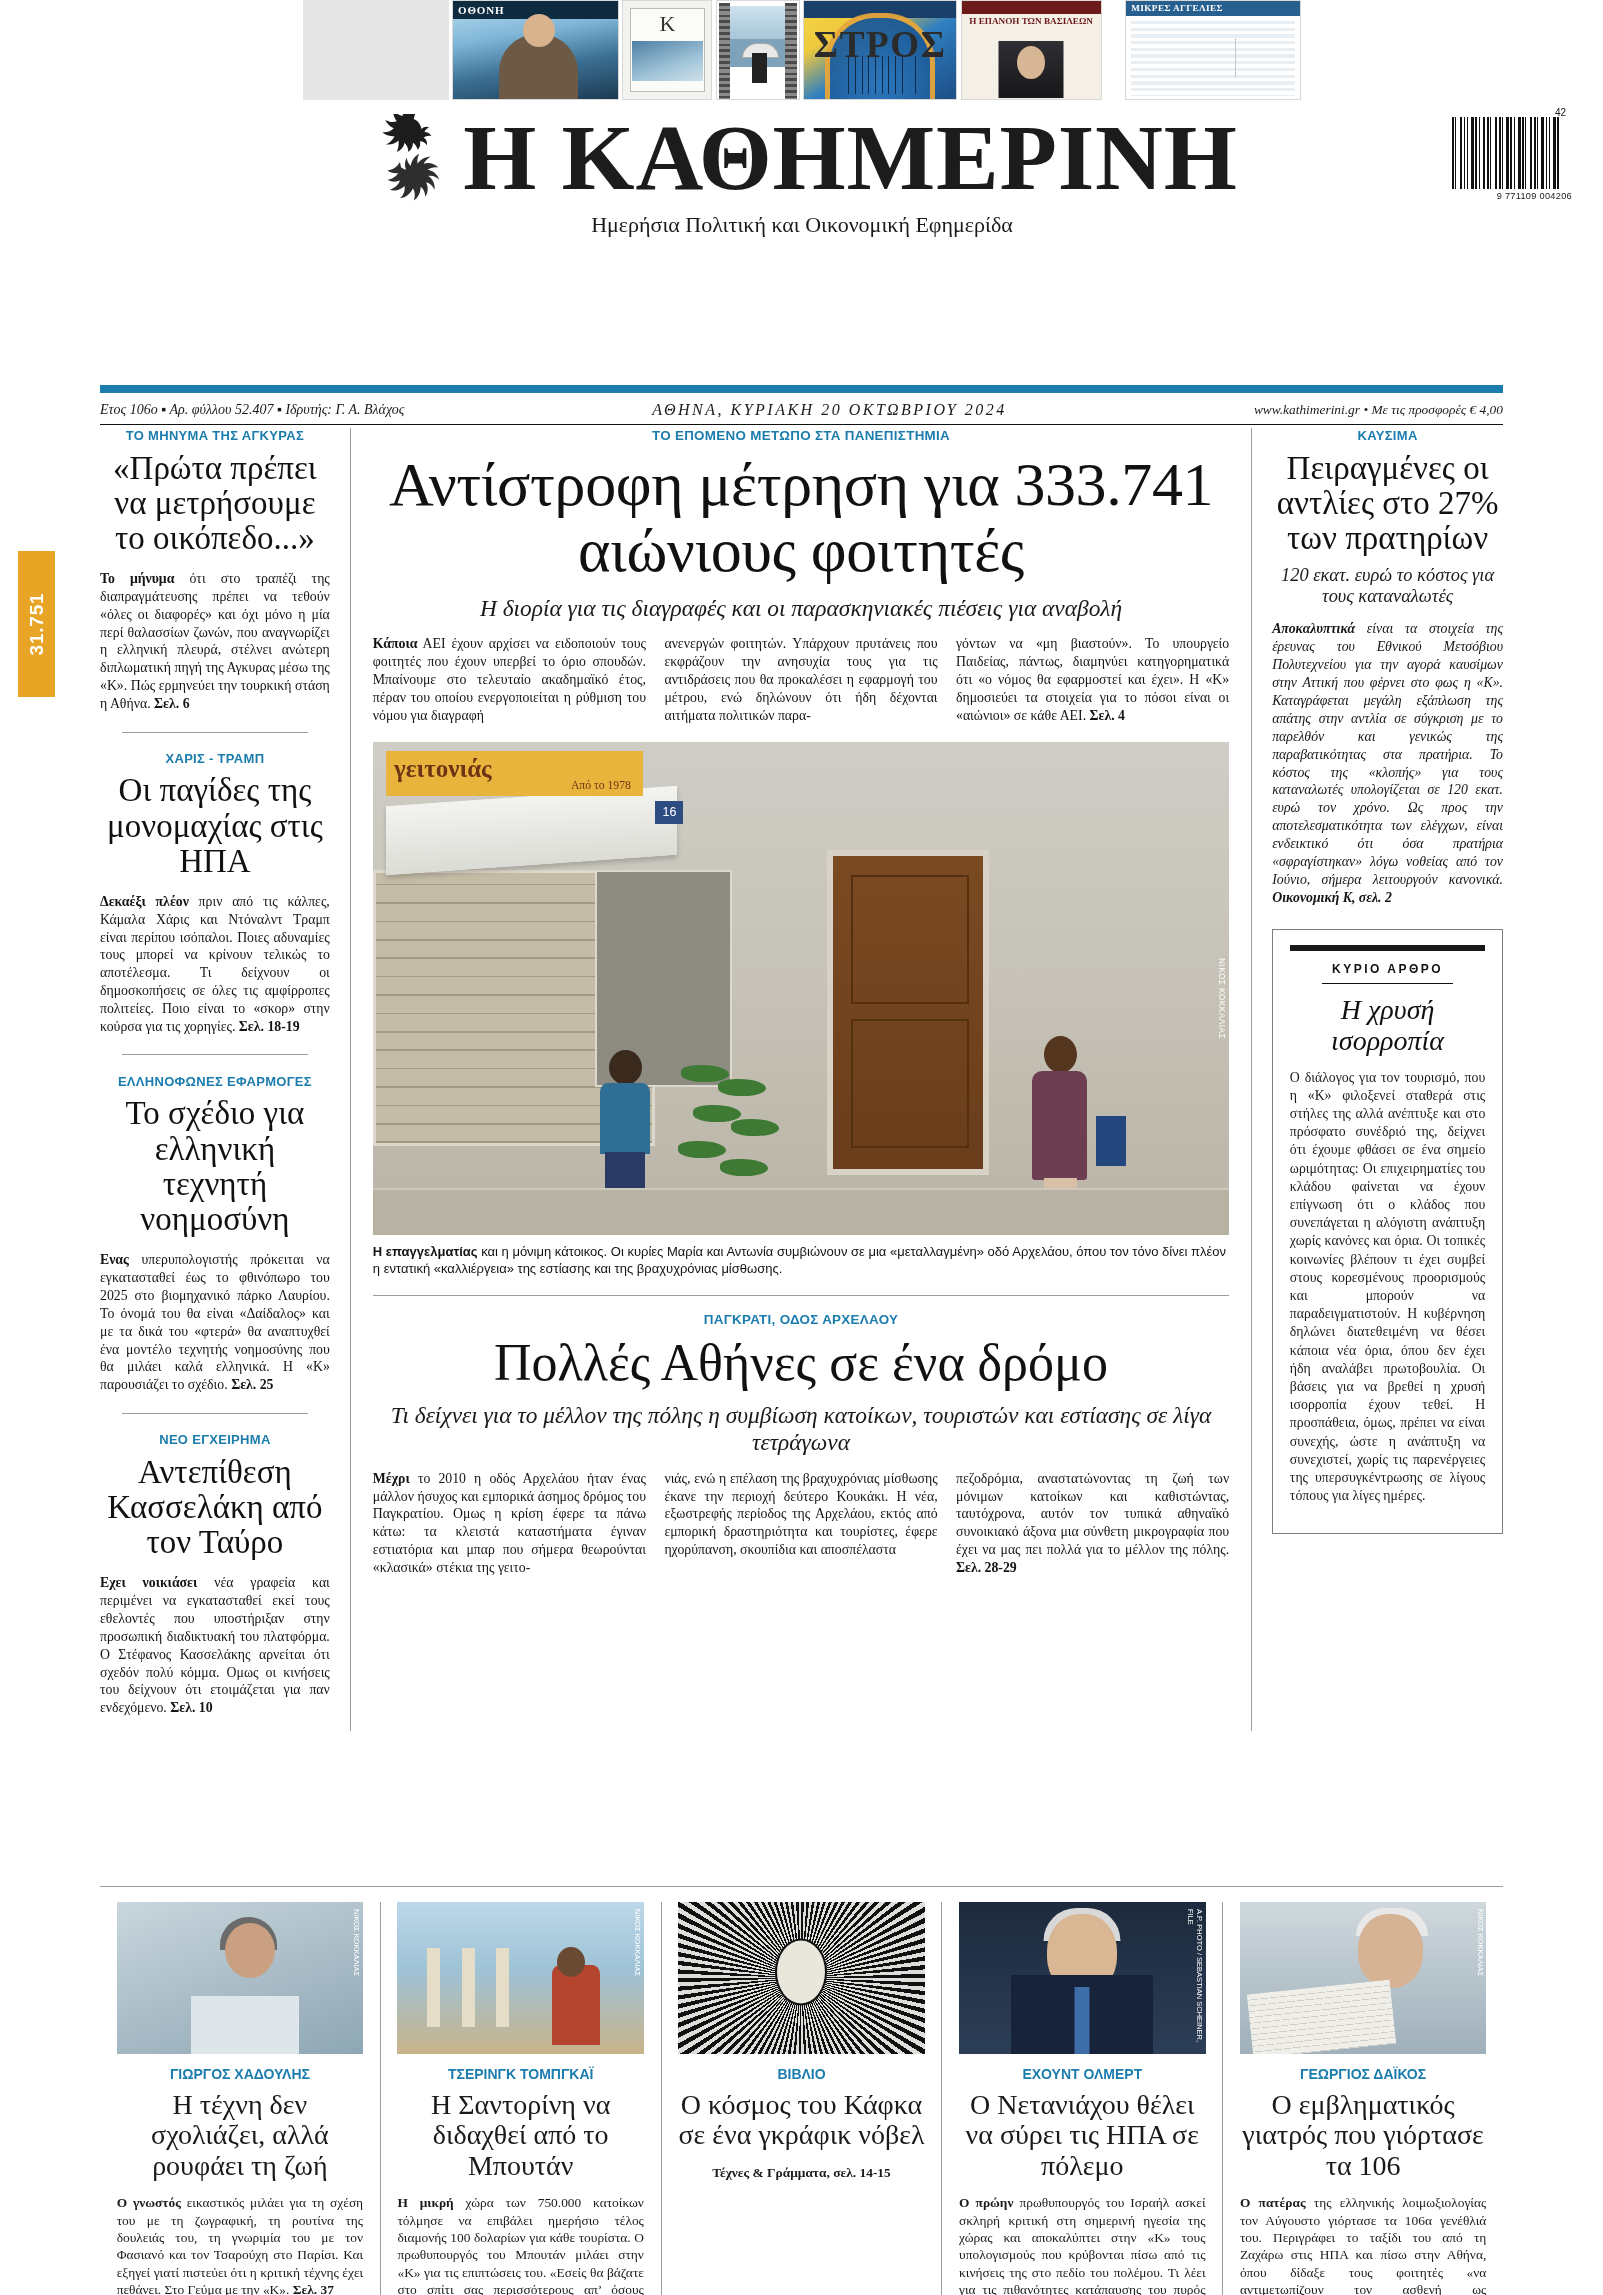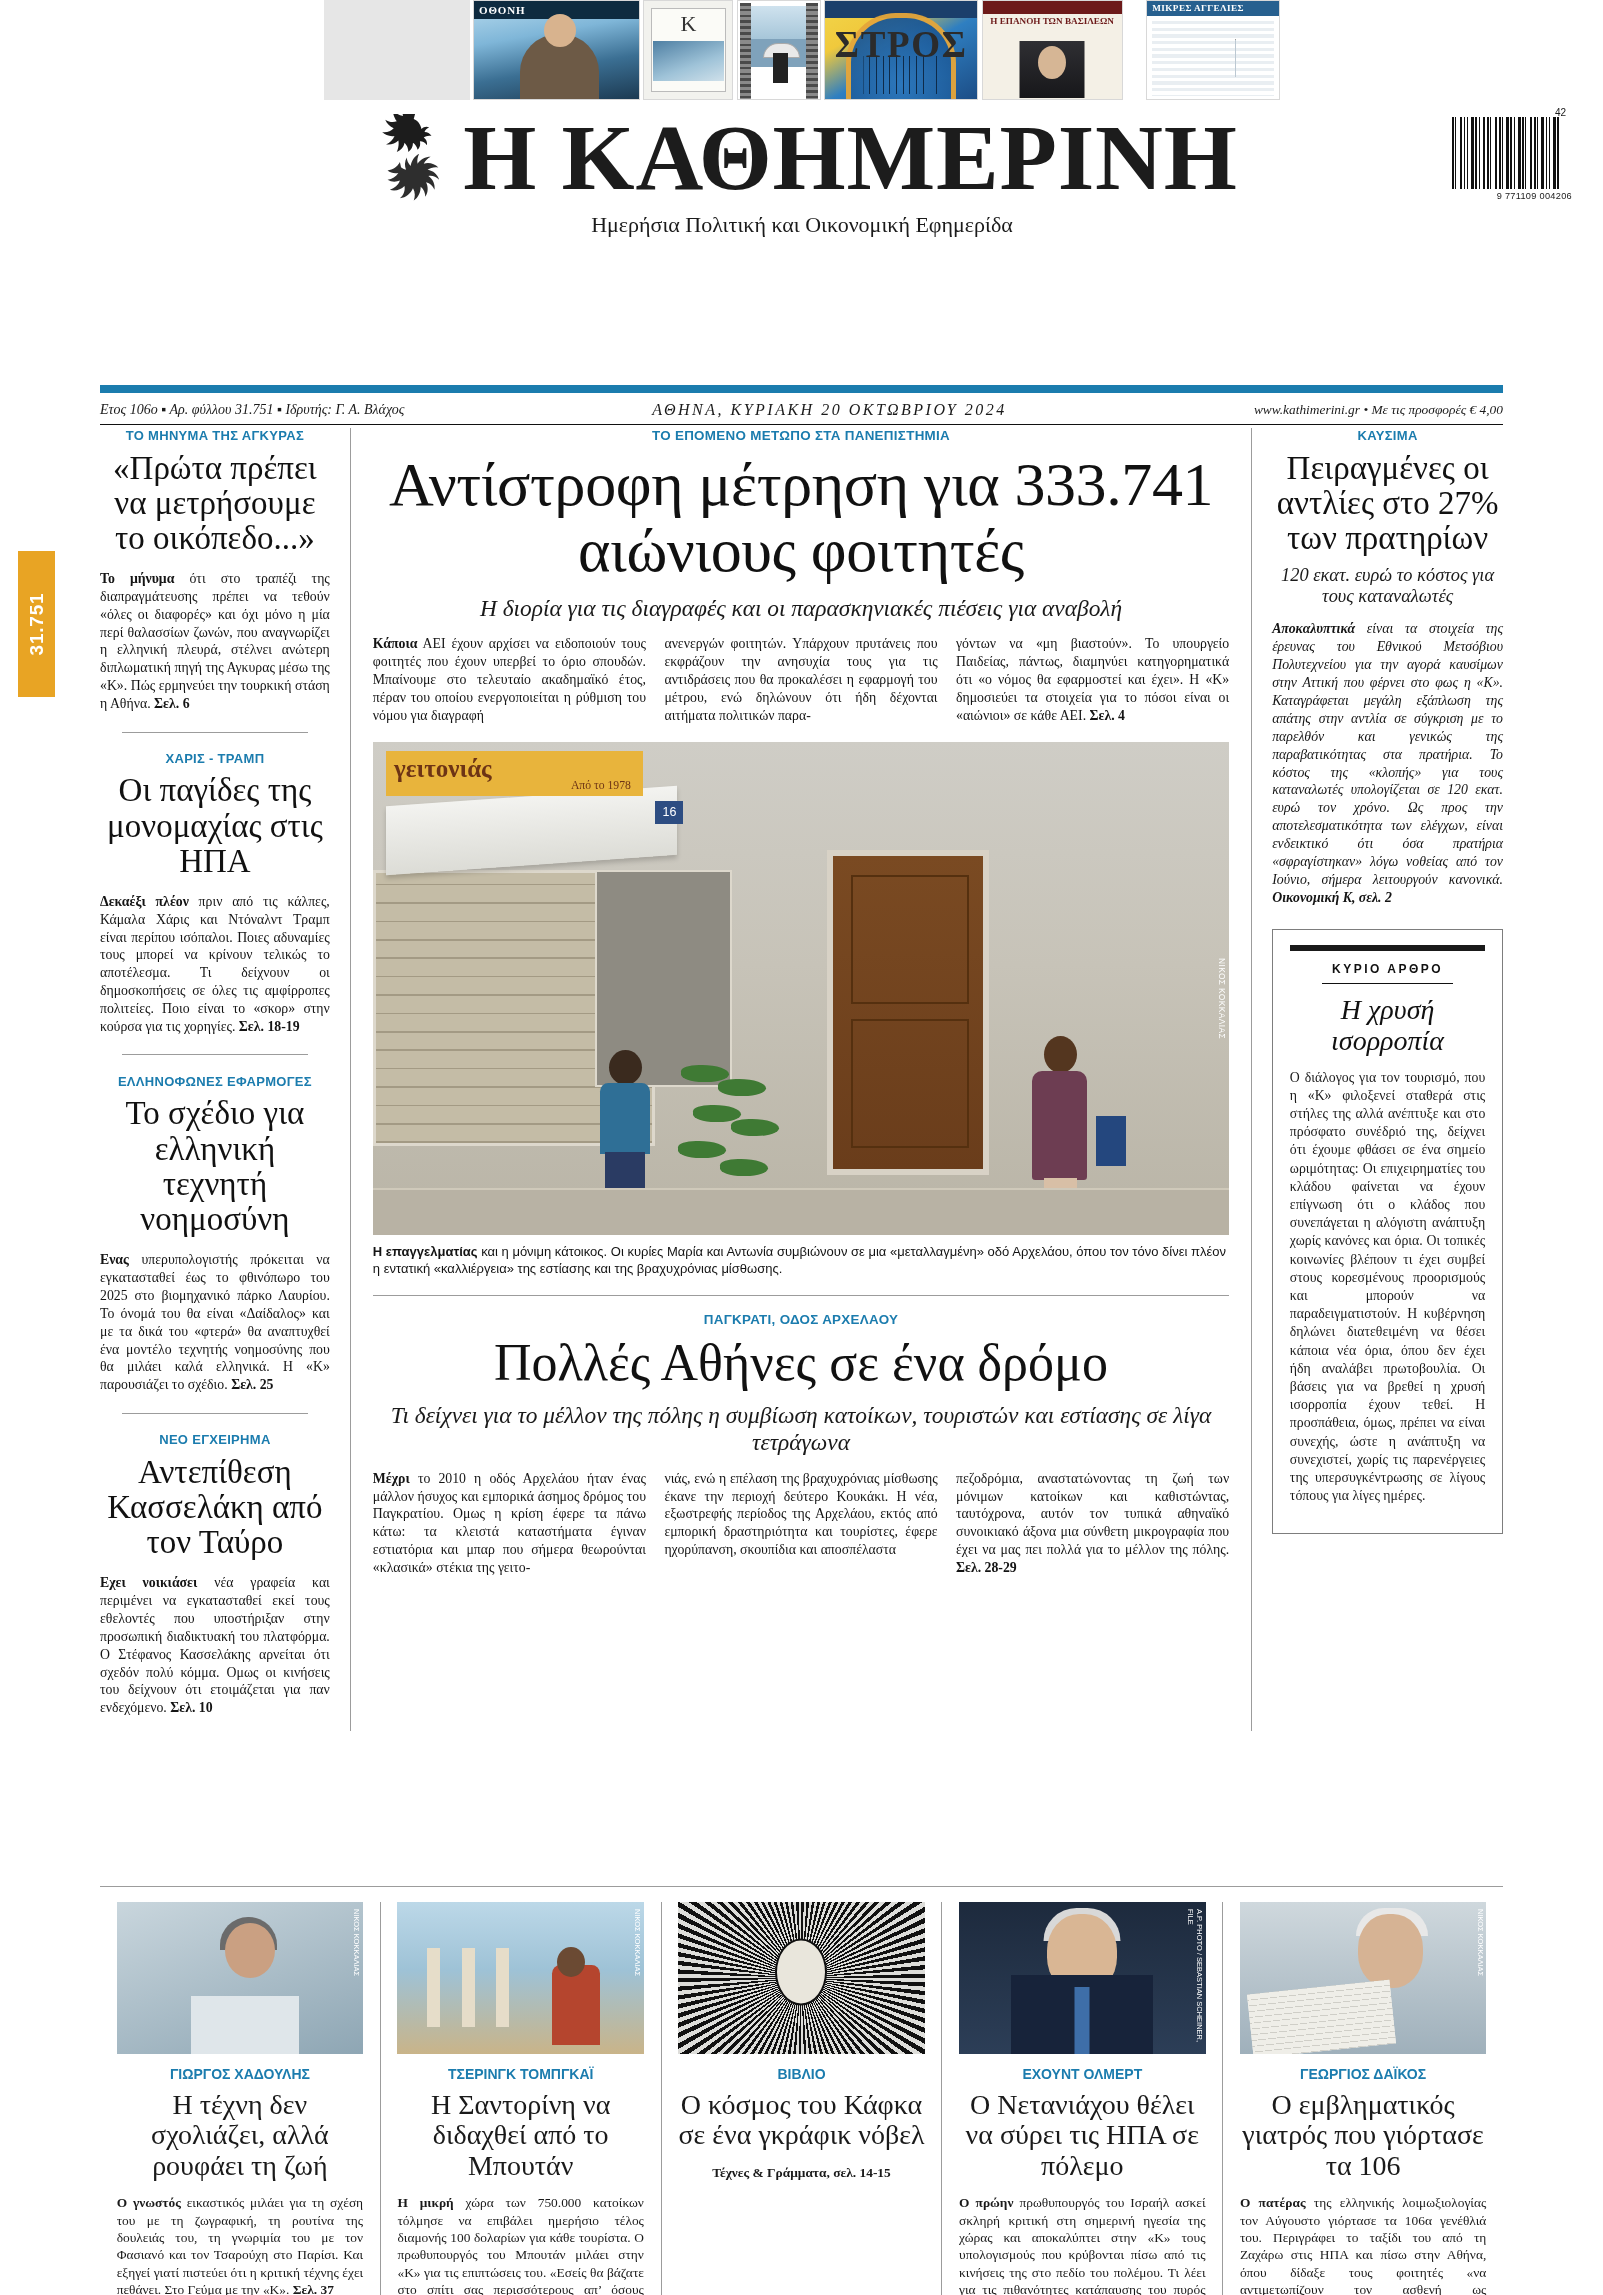--- a/index.html
+++ b/index.html
@@ -46,21 +46,21 @@
      background:repeating-linear-gradient(90deg,transparent 0 5.8px,#0e2b4a 5.8px 6.7px);}
 
   .pi-5{width:141px;background:#f4f0e6;}
   .pi-5 .band{position:absolute;left:0;top:0;width:100%;height:13.4px;background:#6d1a1a;}
   .pi-5 .ttl{position:absolute;left:50%;top:15px;transform:translateX(-50%);text-align:center;
      font-size:9.2px;line-height:1.15;color:#6d1a1a;font-weight:bold;width:92%;}
   .pi-5 .port{position:absolute;left:50%;top:40px;transform:translateX(-50%);width:65px;height:57px;
      background:linear-gradient(#2f2f33,#17171a);}
   .pi-5 .face{position:absolute;left:50%;top:45px;transform:translateX(-50%);width:28px;height:33px;border-radius:50%;background:#d6b695;}
 
-  .pi-6{width:134px;background:#fff;margin-left:22px;}
+  .pi-6{width:176px;background:#fff;margin-left:22px;}
   .pi-6 .band{position:absolute;left:0;top:0;width:100%;height:15px;background:#27608f;}
   .pi-6 .mt{position:absolute;left:5px;top:1.7px;color:#fff;font-size:9.2px;font-weight:bold;letter-spacing:0.4px;}
   .pi-6 .cols{position:absolute;left:5px;top:20px;right:5px;bottom:3.3px;
      background:repeating-linear-gradient(#e9eef2 0 3.3px,#fff 3.3px 6.7px);}
   .pi-6 .sep{position:absolute;left:50%;top:20px;bottom:3.3px;width:0.8px;background:#bcc8d2;}
 
   
   .masthead{position:absolute;left:0;top:107px;width:1604px;height:138px;}
   .logo-row{display:flex;align-items:center;justify-content:center;height:100px;}
   .griffin{width:77px;height:87px;margin-right:20px;}
@@ -254,21 +254,21 @@
           <path d="M44 62c-3 6-9 10-16 11 4 3 9 4 14 3-3 5-8 8-14 9 5 3 11 3 16 1-2 6-7 10-13 12 7 2 14 0 19-5 1 6-1 12-6 16 8-1 14-6 17-13 3 5 3 11 1 16 6-4 9-11 9-18 4 3 6 8 6 13 4-6 4-13 1-19 5 1 9 5 11 10 1-7-2-14-8-18 5-1 10 1 14 5-2-7-8-12-15-13 4-3 9-4 14-3-5-5-12-7-19-5 2-4 5-7 9-9-7 0-13 3-17 9-1-4-0-9 2-13-6 3-10 9-11 16-3-3-5-7-5-11-3 5-3 11-1 16-4-1-8-4-10-8-1 6 1 12 6 16z" opacity=".92"></path>
         </g>
       </svg>
       <div class="paper-title">Η ΚΑΘΗΜΕΡΙΝΗ</div>
     </div>
     <div class="subtitle">Ημερήσια Πολιτική και Οικονομική Εφημερίδα</div>
   </div>
 
   <div class="blueline"></div>
   <div class="dateline">
-    <div class="dl-left">Ετος 106ο ▪ Αρ. φύλλου 31.751 ▪ Ιδρυτής: Γ. Α. Βλάχος</div>
+    <div class="dl-left">Ετος 106ο ▪ Αρ. φύλλου 52.407 ▪ Ιδρυτής: Γ. Α. Βλάχος</div>
     <div class="dl-mid">ΑΘΗΝΑ, ΚΥΡΙΑΚΗ 20 ΟΚΤΩΒΡΙΟΥ 2024</div>
     <div class="dl-right">www.kathimerini.gr • Με τις προσφορές € 4,00</div>
   </div>
 
   <div class="tab">
     <span>31.751</span>
   </div>
 
   <div class="grid">
     <div class="cols3">

